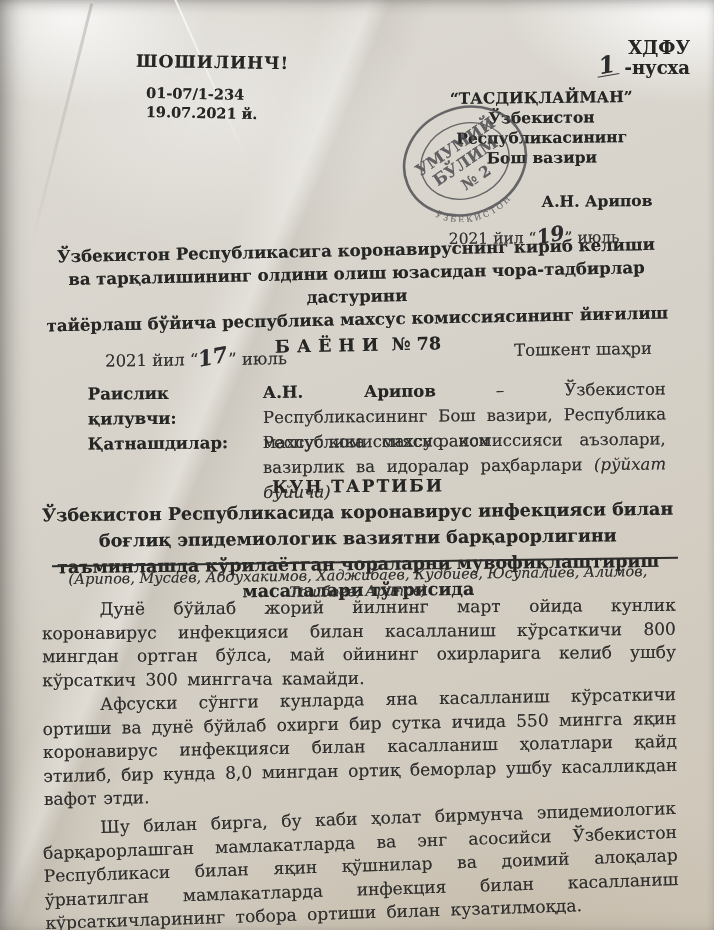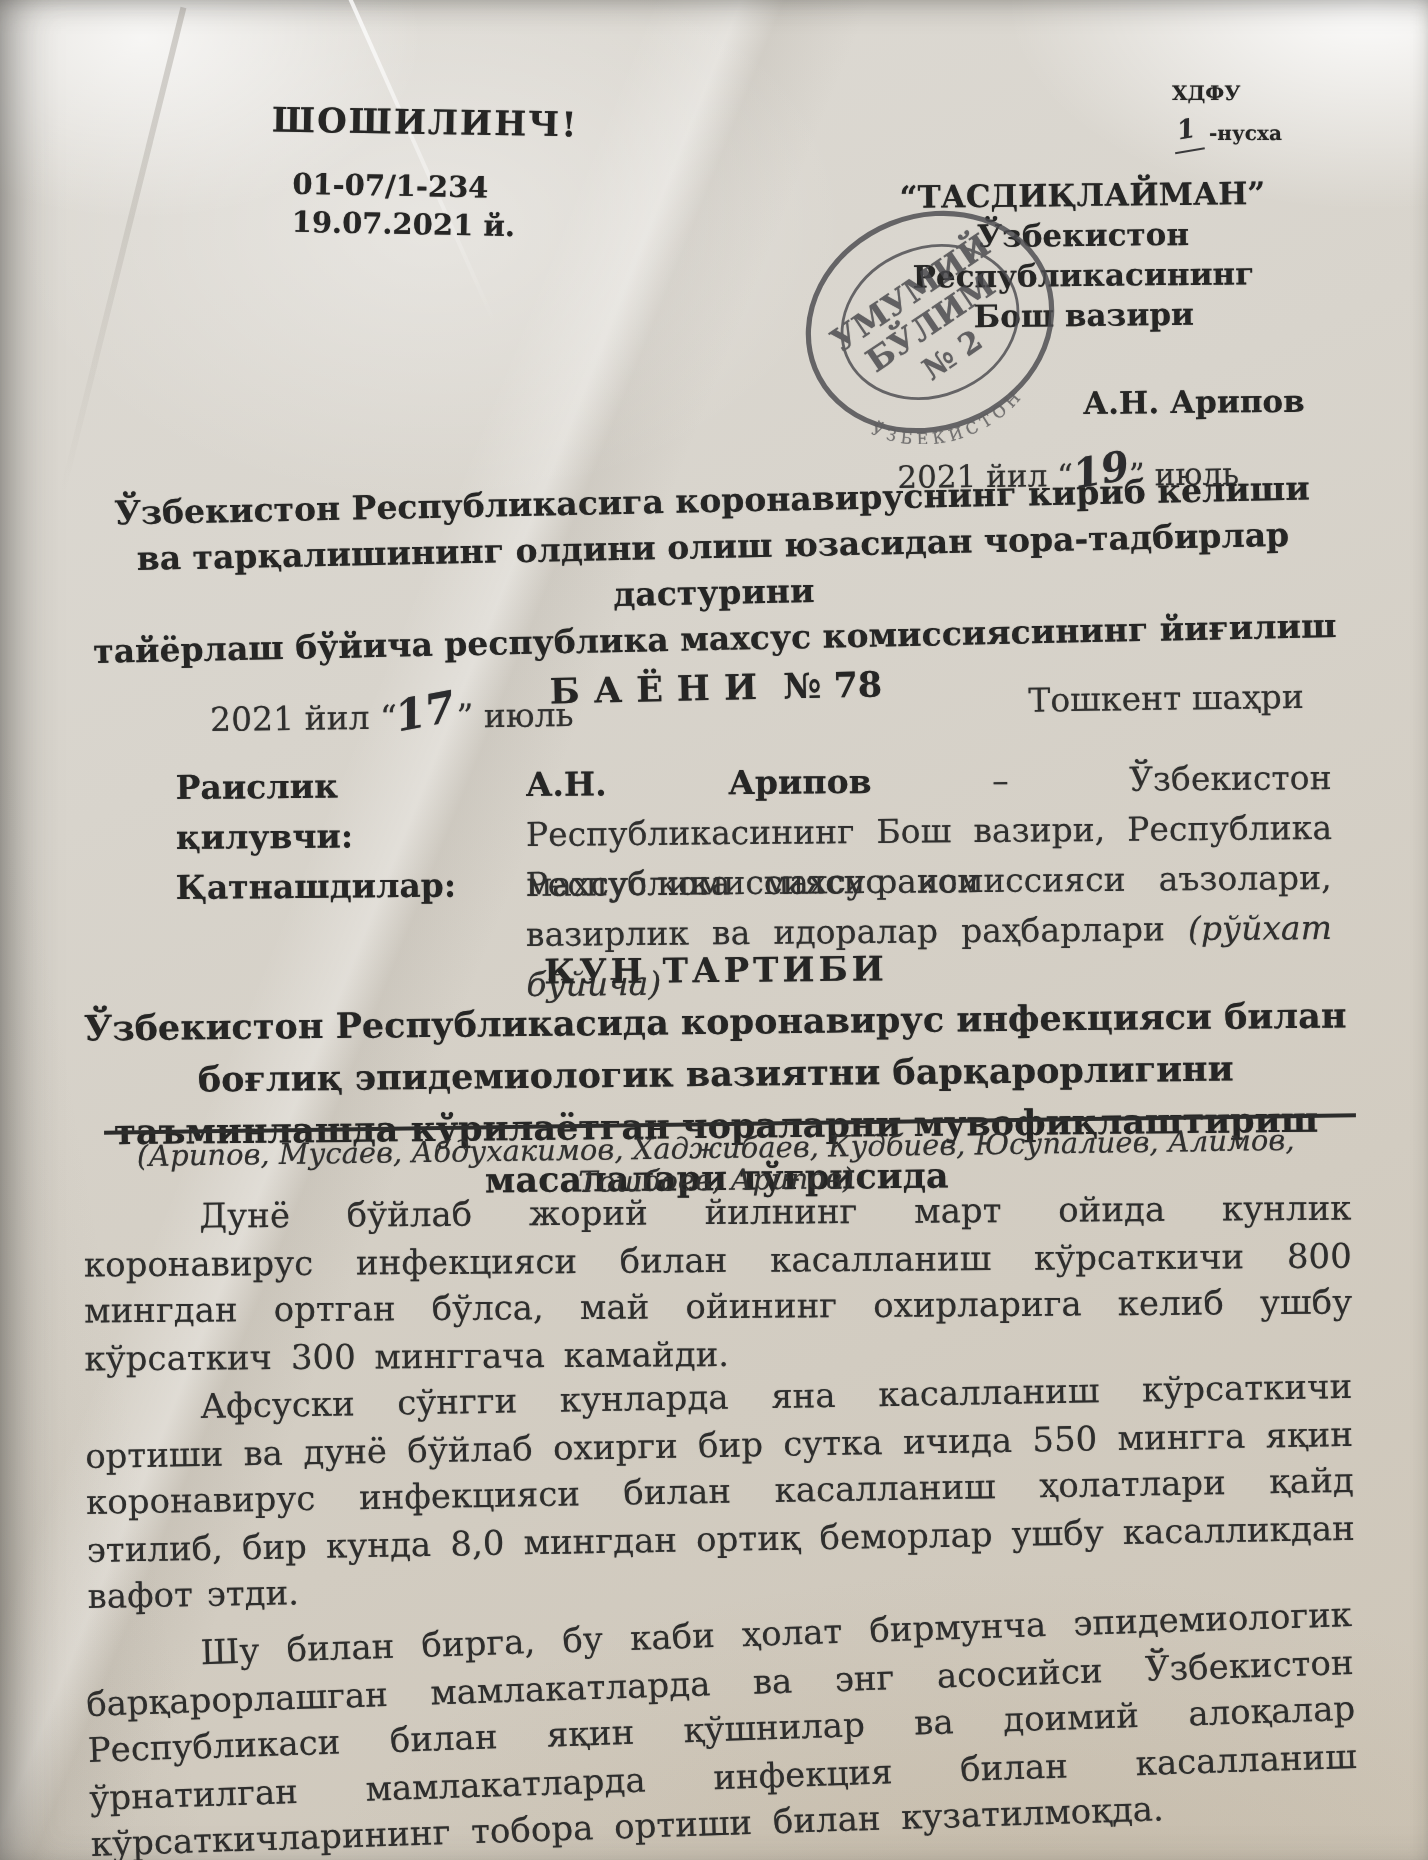--- a/index.html
+++ b/index.html
@@ -26,21 +26,21 @@
   }
   .crease{position:absolute;pointer-events:none;}
   .crease1{left:60px;top:0;width:3px;height:250px;background:linear-gradient(to bottom,rgba(130,124,114,0.35),rgba(130,124,114,0));transform:rotate(14deg);}
   .crease2{left:210px;top:-10px;width:2px;height:180px;background:linear-gradient(to bottom,rgba(255,255,255,0.8),rgba(255,255,255,0));transform:rotate(-24deg);}
 
   .doc-text{color:#30302f;text-shadow:0 0 0.5px rgba(48,48,46,0.55);}
   .b{font-weight:bold;color:#262625;}
 
   .urgent{position:absolute;left:136px;top:52px;font-size:17px;letter-spacing:1px;transform:rotate(0.9deg);}
   .refblock{position:absolute;left:146px;top:84px;font-size:14.5px;line-height:19px;transform:rotate(1.1deg);}
-  .copyblock{position:absolute;left:586px;top:38px;width:104px;text-align:left;font-size:10px;line-height:19px;}
+  .copyblock{position:absolute;left:586px;top:38px;width:104px;text-align:right;font-size:18px;line-height:19px;}
   .hand{
     font-style:italic;font-weight:600;display:inline-block;
     transform:rotate(-10deg) translateY(-1px);
     font-size:1.3em;color:#2c2c2e;
   }
   .hand-underline{border-bottom:1.6px solid #3a3a3c;padding:0 3px;}
 
   .approve{position:absolute;left:408px;top:88px;width:268px;text-align:center;font-size:15.5px;line-height:20px;transform:rotate(-0.6deg);}
   .approver-name{margin-top:24px;text-align:right;padding-right:24px;}
   .approve-date{margin-top:14px;font-weight:normal;text-align:left;padding-left:40px;white-space:nowrap;color:#30302f;}

